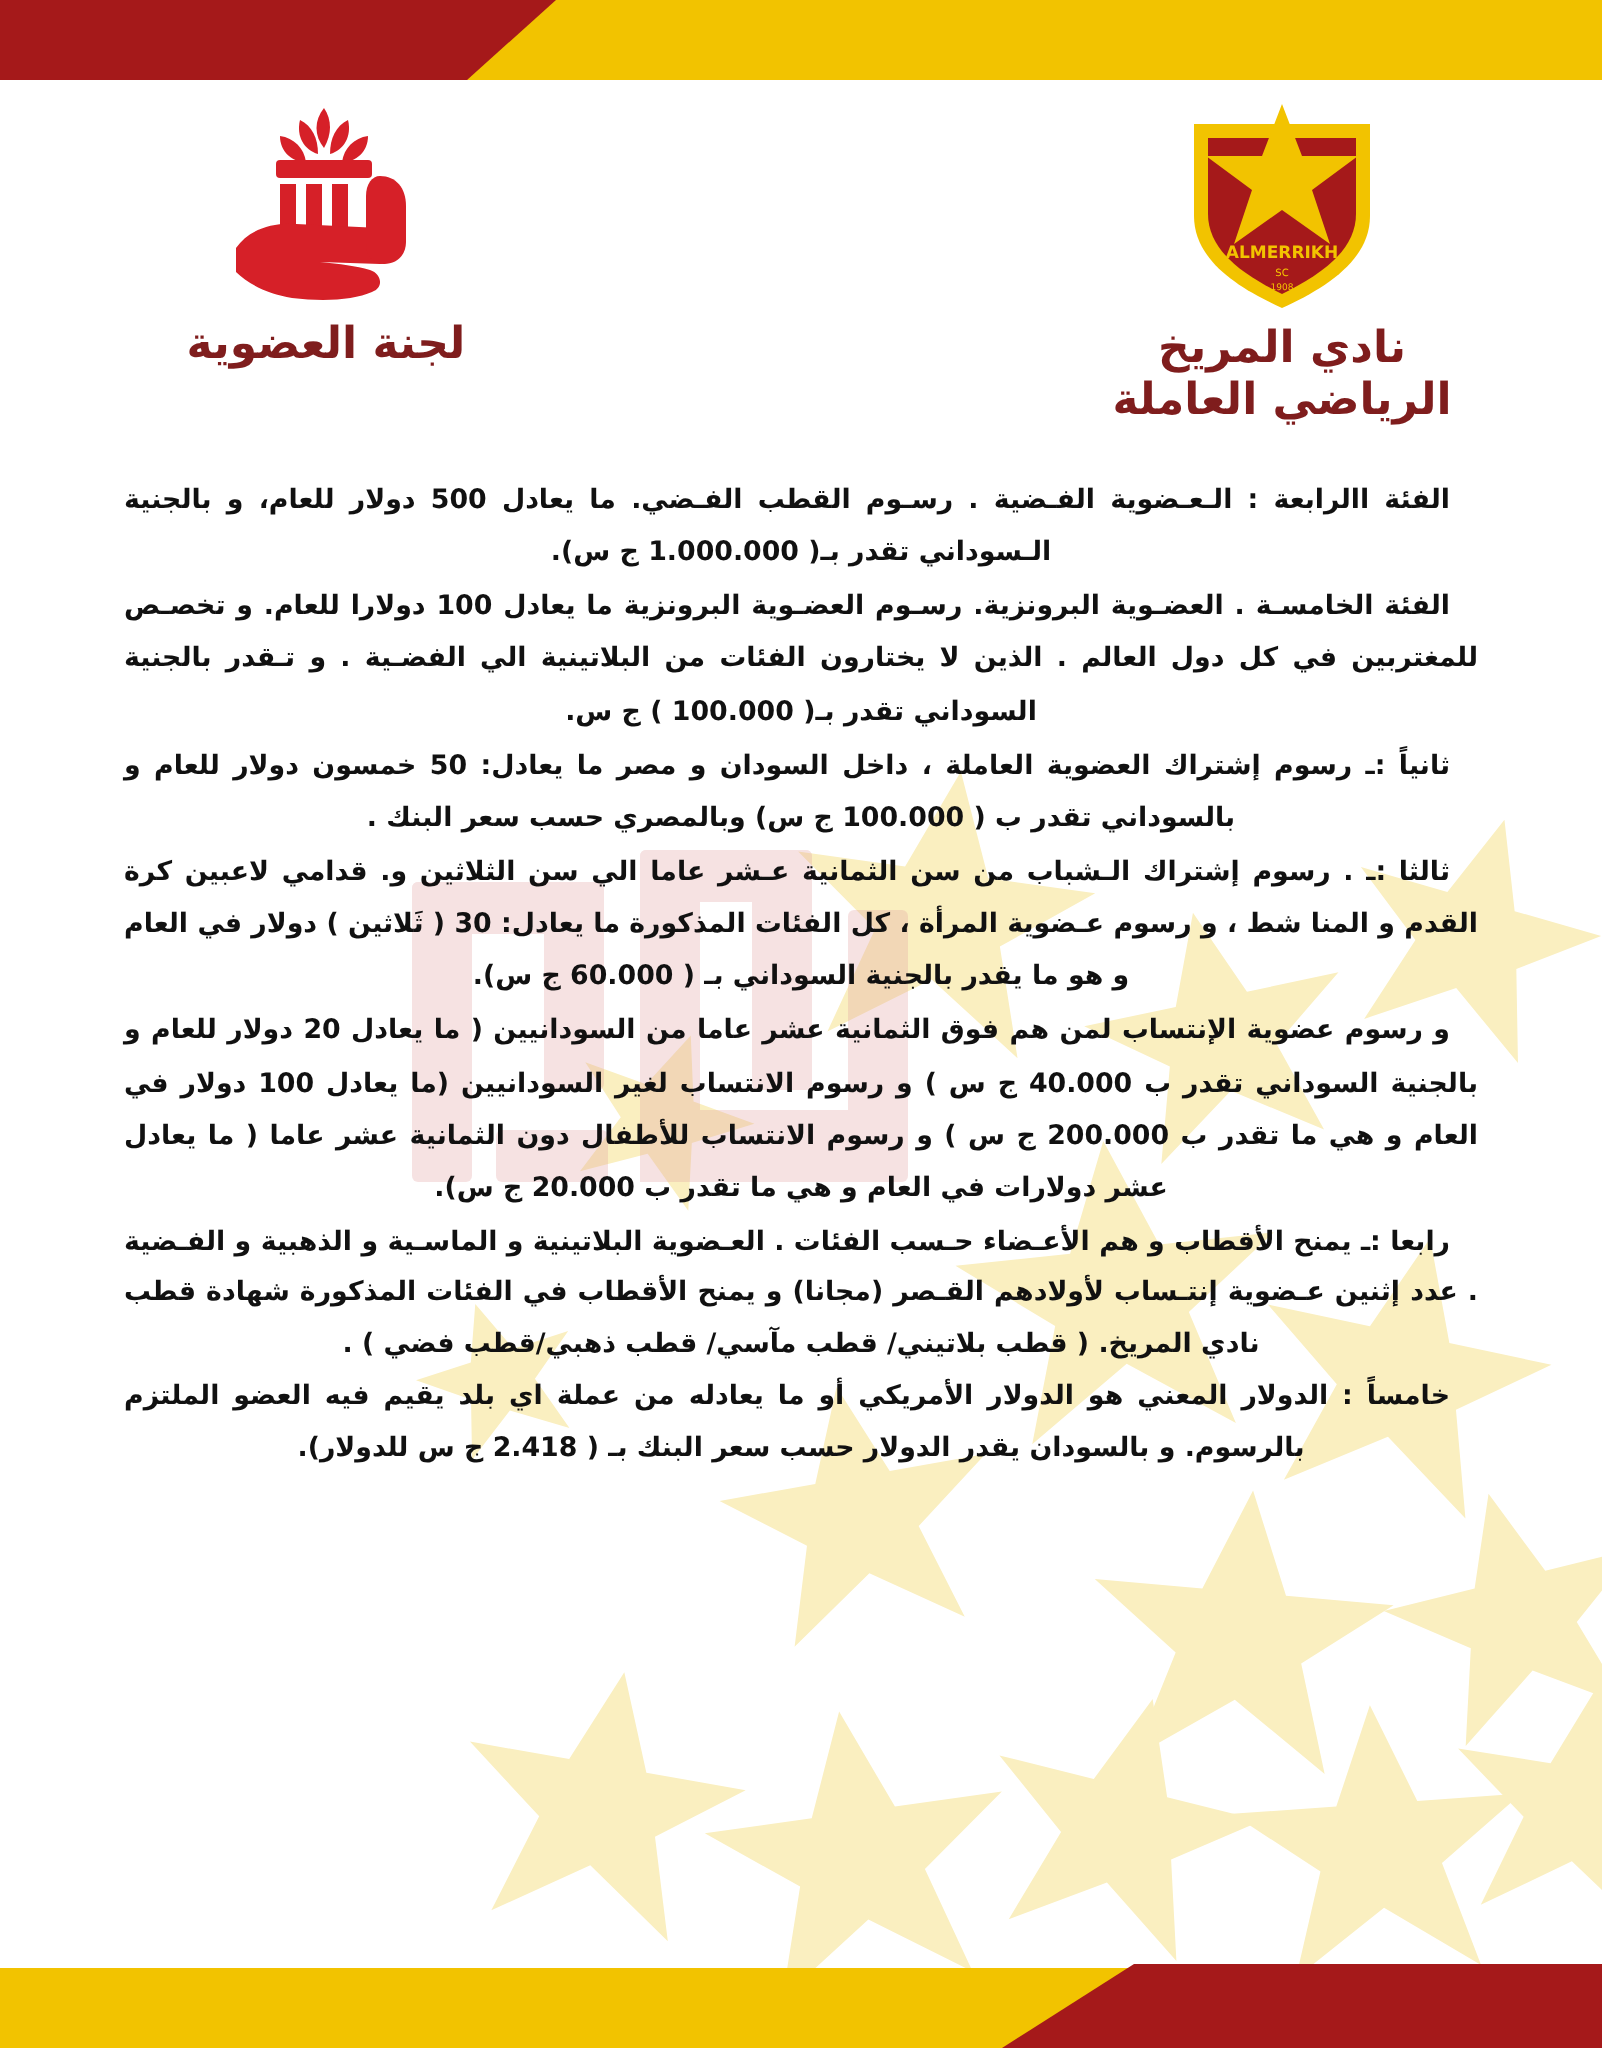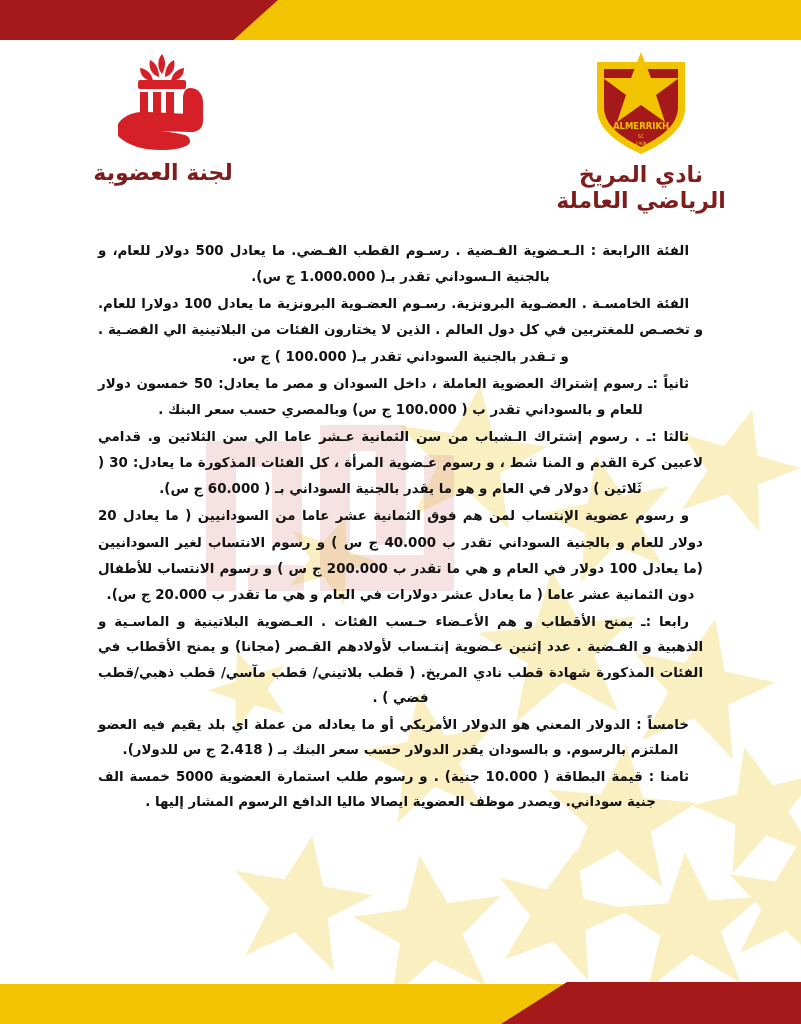--- a/index.html
+++ b/index.html
@@ -106,21 +106,21 @@
   
   .doc-body {
     position: absolute;
     top: 238px;
     left: 0;
     width: 801px;
     z-index: 2;
     direction: rtl;
     text-align: justify;
     text-align-last: center;
-    padding: 0 98px;
+    padding: 0 62px;
     box-sizing: border-box;
     color: #111111;
   }
   .para {
     font-family: "DejaVu Sans", sans-serif;
     font-weight: bold;
     font-size: 13.4px;
     line-height: 1.95;
     margin: 0 0 1px 0;
     text-indent: 14px;
@@ -226,19 +226,18 @@
   </div>
 
   <div class="doc-body">
     <p class="para">الفئة االرابعة : الـعـضوية الفـضية . رسـوم القطب الفـضي. ما يعادل 500 دولار للعام، و بالجنية الـسوداني تقدر بـ( 1.000.000 ج س).</p>
     <p class="para">الفئة الخامسـة . العضـوية البرونزية. رسـوم العضـوية البرونزية ما يعادل 100 دولارا للعام. و تخصـص للمغتربين في كل دول العالم . الذين لا يختارون الفئات من البلاتينية الي الفضـية . و تـقدر بالجنية السوداني تقدر بـ( 100.000 ) ج س.</p>
     <p class="para">ثانياً :ـ رسوم إشتراك العضوية العاملة ، داخل السودان و مصر ما يعادل: 50 خمسون دولار للعام و بالسوداني تقدر ب ( 100.000 ج س) وبالمصري حسب سعر البنك .</p>
     <p class="para">ثالثا :ـ . رسوم إشتراك الـشباب من سن الثمانية عـشر عاما الي سن الثلاثين و. قدامي لاعبين كرة القدم و المنا شط ، و رسوم عـضوية المرأة ، كل الفئات المذكورة ما يعادل: 30 ( ثَلاثين ) دولار في العام و هو ما يقدر بالجنية السوداني بـ ( 60.000 ج س).</p>
     <p class="para">و رسوم عضوية الإنتساب لمن هم فوق الثمانية عشر عاما من السودانيين ( ما يعادل 20 دولار للعام و بالجنية السوداني تقدر ب 40.000 ج س ) و رسوم الانتساب لغير السودانيين (ما يعادل 100 دولار في العام و هي ما تقدر ب 200.000 ج س ) و رسوم الانتساب للأطفال دون الثمانية عشر عاما ( ما يعادل عشر دولارات في العام و هي ما تقدر ب 20.000 ج س).</p>
     <p class="para tight">رابعا :ـ يمنح الأقطاب و هم الأعـضاء حـسب الفئات . العـضوية البلاتينية و الماسـية و الذهبية و الفـضية . عدد إثنين عـضوية إنتـساب لأولادهم القـصر (مجانا) و يمنح الأقطاب في الفئات المذكورة شهادة قطب نادي المريخ. ( قطب بلاتيني/ قطب مآسي/ قطب ذهبي/قطب فضي ) .</p>
     <p class="para tight">خامساً : الدولار المعني هو الدولار الأمريكي أو ما يعادله من عملة اي بلد يقيم فيه العضو الملتزم بالرسوم. و بالسودان يقدر الدولار حسب سعر البنك بـ ( 2.418 ج س للدولار).</p>
-    <p class="para tight">ثامنا : قيمة البطاقة ( 10.000 جنية) . و رسوم طلب استمارة العضوية 5000 خمسة الف جنية سوداني. ويصدر موظف العضوية ايصالا ماليا الدافع الرسوم المشار إليها .</p>
   </div>
 
   <div class="banner-bottom"></div>
   <div class="banner-bottom-red"></div>
 
 </div>
 
 </body></html>

